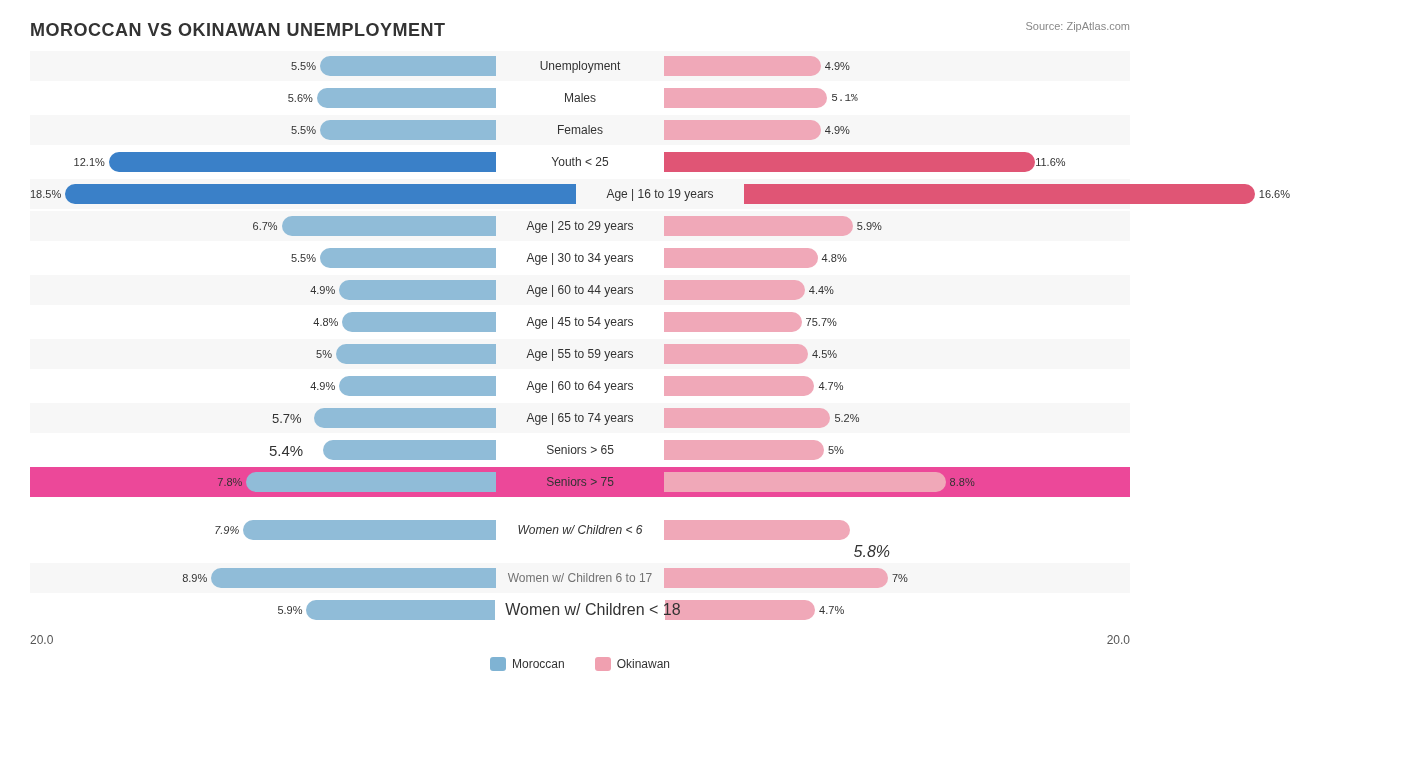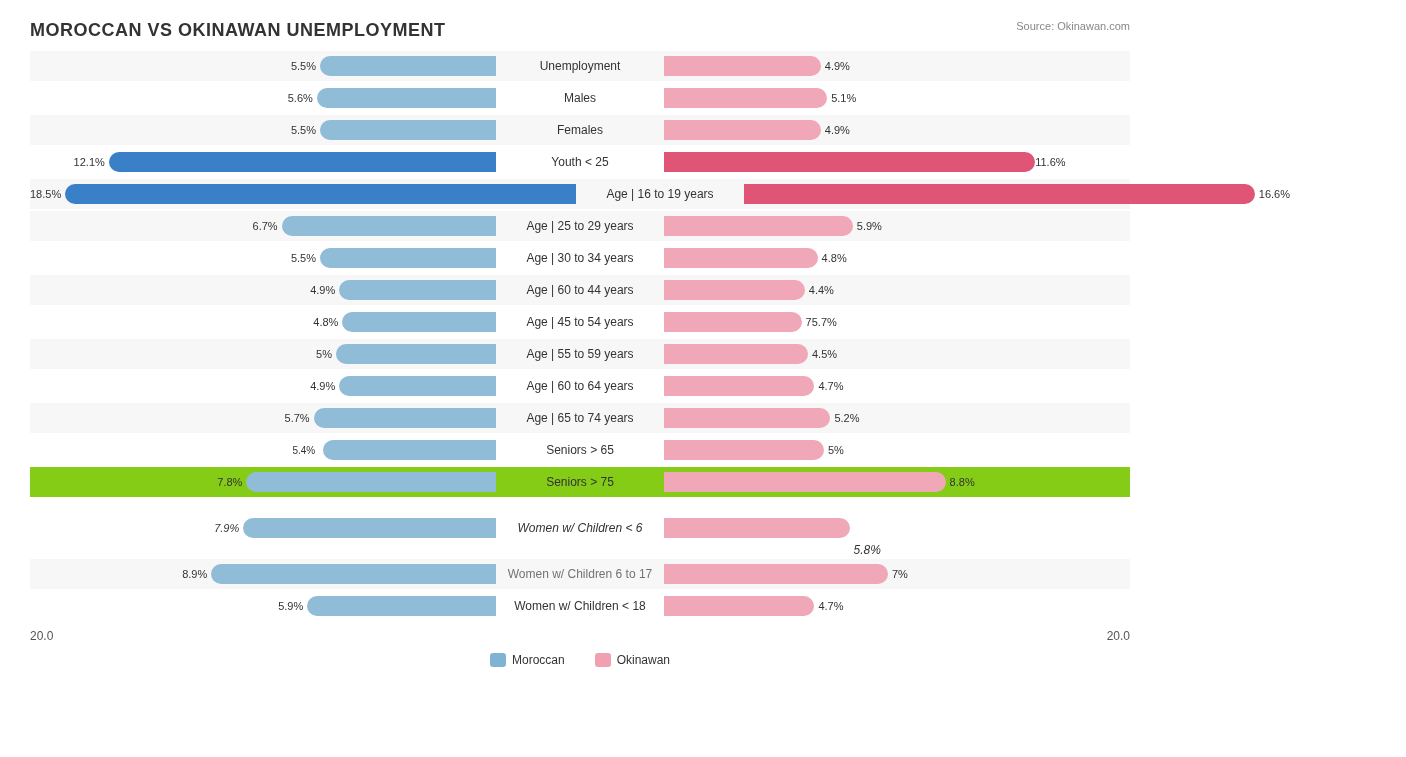--- a/index.html
+++ b/index.html
@@ -133,41 +133,41 @@
       border-radius: 3px;
     }
     .moroccan-color { background: #7fb3d3; }
     .okinawan-color { background: #f0a0b0; }
   </style>
 </head>
 <body>
 
 <div class="chart-container">
   <div class="chart-title">MOROCCAN VS OKINAWAN UNEMPLOYMENT</div>
-  <div class="source-label">Source: Okinawan.com</div>
+  <div class="source-label">Source: ZipAtlas.com</div>
 
   <div class="chart-area" id="chart-area">
   <div class="row" style="background: rgb(247, 247, 247);">
     <div class="left-side" style="width:50%; display:flex; align-items:center; justify-content:flex-end; padding-right:4px;">
       <span class="value-outside-left" style="font-size:11px;color:#333;margin-right:4px;">5.5%</span>
       <div class="bar-left" style="height:20px;background:#90bcd8;border-radius:10px 0 0 10px;width:176px;min-width:2px;"></div>
     </div>
     <div style="position:relative;z-index:10;white-space:nowrap;font-size:12px;color:#333;text-align:center;padding:0 6px;min-width:160px;">Unemployment</div>
     <div class="right-side" style="width:50%; display:flex; align-items:center; justify-content:flex-start; padding-left:4px;">
       <div class="bar-right" style="height:20px;background:#f0a8b8;border-radius:0 10px 10px 0;width:156.8px;min-width:2px;"></div>
       <span class="value-outside-right" style="font-size:11px;color:#333;margin-left:4px;">4.9%</span>
     </div>
   </div>
       <div class="row" style="background: rgb(255, 255, 255);">
     <div class="left-side" style="width:50%; display:flex; align-items:center; justify-content:flex-end; padding-right:4px;">
       <span class="value-outside-left" style="font-size:11px;color:#333;margin-right:4px;">5.6%</span>
       <div class="bar-left" style="height:20px;background:#90bcd8;border-radius:10px 0 0 10px;width:179.2px;min-width:2px;"></div>
     </div>
     <div style="position:relative;z-index:10;white-space:nowrap;font-size:12px;color:#333;text-align:center;padding:0 6px;min-width:160px;">Males</div>
-    <div class="right-side" style="width:50%; display:flex; align-items:center; justify-content:flex-start; padding-left:4px;">
+    <div class="right-side" style="width:50%; display:flex; align-items:center; justify-content:flex-start; padding-left:4px;font-family:Liberation Mono, monospace;">
       <div class="bar-right" style="height:20px;background:#f0a8b8;border-radius:0 10px 10px 0;width:163.2px;min-width:2px;"></div>
       <span class="value-outside-right" style="font-size:11px;color:#333;margin-left:4px;">5.1%</span>
     </div>
   </div>
       <div class="row" style="background: rgb(247, 247, 247);">
     <div class="left-side" style="width:50%; display:flex; align-items:center; justify-content:flex-end; padding-right:4px;">
       <span class="value-outside-left" style="font-size:11px;color:#333;margin-right:4px;">5.5%</span>
       <div class="bar-left" style="height:20px;background:#90bcd8;border-radius:10px 0 0 10px;width:176px;min-width:2px;"></div>
     </div>
     <div style="position:relative;z-index:10;white-space:nowrap;font-size:12px;color:#333;text-align:center;padding:0 6px;min-width:160px;">Females</div>
@@ -259,79 +259,79 @@
       <div class="bar-left" style="height:20px;background:#90bcd8;border-radius:10px 0 0 10px;width:156.8px;min-width:2px;"></div>
     </div>
     <div style="position:relative;z-index:10;white-space:nowrap;font-size:12px;color:#333;text-align:center;padding:0 6px;min-width:160px;">Age | 60 to 64 years</div>
     <div class="right-side" style="width:50%; display:flex; align-items:center; justify-content:flex-start; padding-left:4px;">
       <div class="bar-right" style="height:20px;background:#f0a8b8;border-radius:0 10px 10px 0;width:150.4px;min-width:2px;"></div>
       <span class="value-outside-right" style="font-size:11px;color:#333;margin-left:4px;">4.7%</span>
     </div>
   </div>
       <div class="row" style="background: rgb(247, 247, 247);">
     <div class="left-side" style="width:50%; display:flex; align-items:center; justify-content:flex-end; padding-right:4px;">
-      <span class="value-outside-left" style="font-size:11px;color:#333;margin-right:4px;">5.7%</span>
+      <span class="value-outside-left" style="font-size:13px;color:#333;margin-right:12px;">5.7%</span>
       <div class="bar-left" style="height:20px;background:#90bcd8;border-radius:10px 0 0 10px;width:182.40000000000003px;min-width:2px;"></div>
     </div>
     <div style="position:relative;z-index:10;white-space:nowrap;font-size:12px;color:#333;text-align:center;padding:0 6px;min-width:160px;">Age | 65 to 74 years</div>
     <div class="right-side" style="width:50%; display:flex; align-items:center; justify-content:flex-start; padding-left:4px;">
       <div class="bar-right" style="height:20px;background:#f0a8b8;border-radius:0 10px 10px 0;width:166.4px;min-width:2px;"></div>
       <span class="value-outside-right" style="font-size:11px;color:#333;margin-left:4px;">5.2%</span>
     </div>
   </div>
       <div class="row" style="background: rgb(255, 255, 255);">
     <div class="left-side" style="width:50%; display:flex; align-items:center; justify-content:flex-end; padding-right:4px;">
-      <span class="value-outside-left" style="font-size:10px;color:#333;margin-right:8px;text-align:center;">5.4%</span>
+      <span class="value-outside-left" style="font-size:15px;color:#333;margin-right:20px;text-align:center;">5.4%</span>
       <div class="bar-left" style="height:20px;background:#90bcd8;border-radius:10px 0 0 10px;width:172.8px;min-width:2px;"></div>
     </div>
     <div style="position:relative;z-index:10;white-space:nowrap;font-size:12px;color:#333;text-align:center;padding:0 6px;min-width:160px;">Seniors &gt; 65</div>
     <div class="right-side" style="width:50%; display:flex; align-items:center; justify-content:flex-start; padding-left:4px;">
       <div class="bar-right" style="height:20px;background:#f0a8b8;border-radius:0 10px 10px 0;width:160px;min-width:2px;"></div>
       <span class="value-outside-right" style="font-size:11px;color:#333;margin-left:4px;">5%</span>
     </div>
   </div>
-      <div class="row" style="background: #84cc16;">
+      <div class="row" style="background: #ec4899;">
     <div class="left-side" style="width:50%; display:flex; align-items:center; justify-content:flex-end; padding-right:4px;">
       <span class="value-outside-left" style="font-size:11px;color:#333;margin-right:4px;">7.8%</span>
       <div class="bar-left" style="height:20px;background:#90bcd8;border-radius:10px 0 0 10px;width:249.60000000000002px;min-width:2px;"></div>
     </div>
     <div style="position:relative;z-index:10;white-space:nowrap;font-size:12px;color:#333;text-align:center;padding:0 6px;min-width:160px;">Seniors &gt; 75</div>
     <div class="right-side" style="width:50%; display:flex; align-items:center; justify-content:flex-start; padding-left:4px;">
       <div class="bar-right" style="height:20px;background:#f0a8b8;border-radius:0 10px 10px 0;width:281.6px;min-width:2px;"></div>
       <span class="value-outside-right" style="font-size:11px;color:#333;margin-left:4px;">8.8%</span>
     </div>
   </div>
       <div class="row" style="background: rgb(255, 255, 255); font-style: italic;">
     <div class="left-side" style="width:50%; display:flex; align-items:center; justify-content:flex-end; padding-right:4px;">
       <span class="value-outside-left" style="font-size:11px;color:#333;margin-right:4px;">7.9%</span>
       <div class="bar-left" style="height:20px;background:#90bcd8;border-radius:10px 0 0 10px;width:252.8px;min-width:2px;"></div>
     </div>
     <div style="position:relative;z-index:10;white-space:nowrap;font-size:12px;color:#333;text-align:center;padding:0 6px;min-width:160px;">Women w/ Children &lt; 6</div>
     <div class="right-side" style="width:50%; display:flex; align-items:center; justify-content:flex-start; padding-left:4px;">
       <div class="bar-right" style="height:20px;background:#f0a8b8;border-radius:0 10px 10px 0;width:185.6px;min-width:2px;"></div>
-      <span class="value-outside-right" style="font-size:12px;color:#333;margin-left:4px;margin-top:44px;">5.8%</span>
+      <span class="value-outside-right" style="font-size:16px;color:#333;margin-left:4px;margin-top:44px;">5.8%</span>
     </div>
   </div>
       <div class="row" style="background: rgb(247, 247, 247);">
     <div class="left-side" style="width:50%; display:flex; align-items:center; justify-content:flex-end; padding-right:4px;">
       <span class="value-outside-left" style="font-size:11px;color:#333;margin-right:4px;">8.9%</span>
       <div class="bar-left" style="height:20px;background:#90bcd8;border-radius:10px 0 0 10px;width:284.8px;min-width:2px;"></div>
     </div>
     <div style="position:relative;z-index:10;white-space:nowrap;font-size:12px;color:#737373;text-align:center;padding:0 6px;min-width:160px;">Women w/ Children 6 to 17</div>
     <div class="right-side" style="width:50%; display:flex; align-items:center; justify-content:flex-start; padding-left:4px;">
       <div class="bar-right" style="height:20px;background:#f0a8b8;border-radius:0 10px 10px 0;width:224px;min-width:2px;"></div>
       <span class="value-outside-right" style="font-size:11px;color:#333;margin-left:4px;">7%</span>
     </div>
   </div>
       <div class="row" style="background: rgb(255, 255, 255);">
     <div class="left-side" style="width:50%; display:flex; align-items:center; justify-content:flex-end; padding-right:4px;">
       <span class="value-outside-left" style="font-size:11px;color:#333;margin-right:4px;">5.9%</span>
       <div class="bar-left" style="height:20px;background:#90bcd8;border-radius:10px 0 0 10px;width:188.8px;min-width:2px;"></div>
     </div>
-    <div style="position:relative;z-index:10;white-space:nowrap;font-size:12px;color:#333;text-align:center;padding:0 6px;min-width:160px;">Women w/ Children &lt; 18</div>
+    <div style="position:relative;z-index:10;white-space:nowrap;font-size:16px;color:#333;padding:0 6px;min-width:160px;">Women w/ Children &lt; 18</div>
     <div class="right-side" style="width:50%; display:flex; align-items:center; justify-content:flex-start; padding-left:4px;">
       <div class="bar-right" style="height:20px;background:#f0a8b8;border-radius:0 10px 10px 0;width:150.4px;min-width:2px;"></div>
       <span class="value-outside-right" style="font-size:11px;color:#333;margin-left:4px;">4.7%</span>
     </div>
   </div>
     </div>
 
   <div class="bottom-axis">
     <div class="bottom-left">20.0</div>
     <div class="bottom-right">20.0</div>

